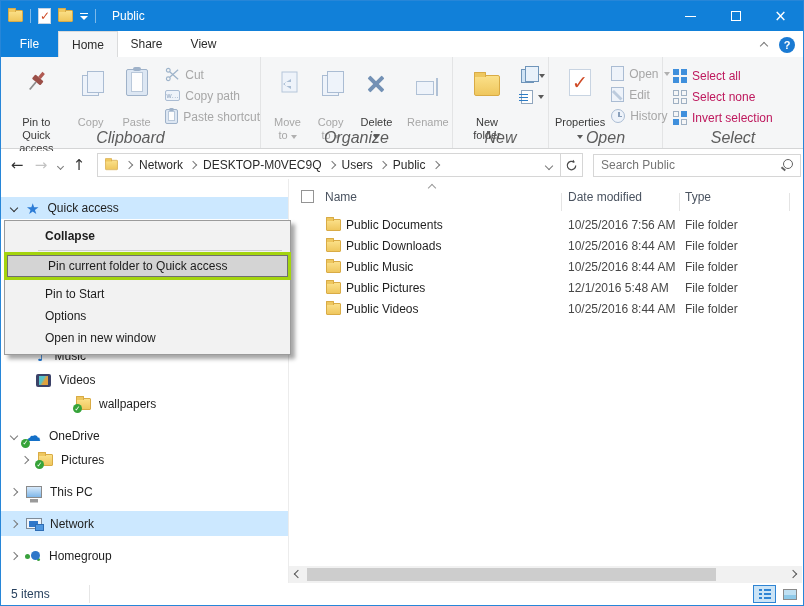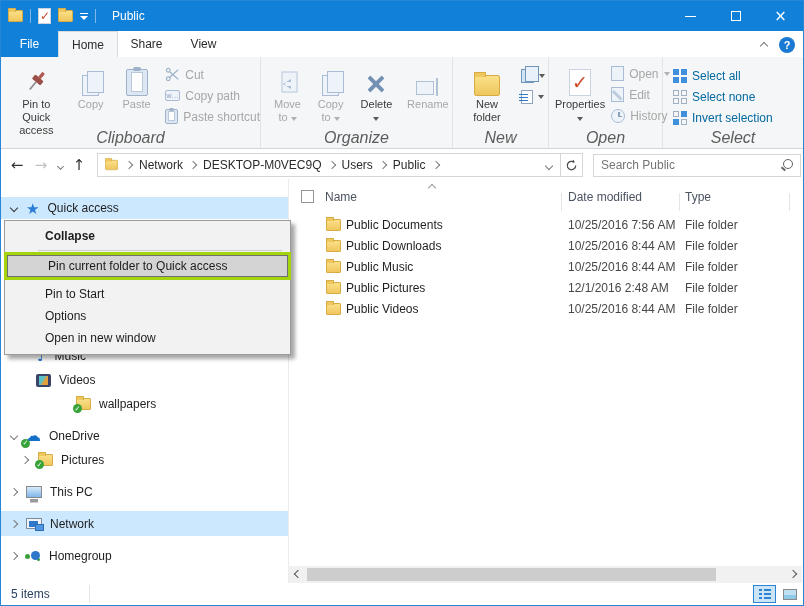--- a/index.html
+++ b/index.html
@@ -45,23 +45,23 @@
   .tab-home { width:60px; background:#f5f6f7; border:1px solid #dadbdc; border-bottom:none; }
   .tab-share, .tab-view { width:57px; }
   .ribbon-caret { position:absolute; right:36px; top:42px; }
   .help-btn { position:absolute; right:8px; top:36px; width:16px; height:16px; border-radius:50%; background:#1a7ad3; color:#fff; font-size:11px; font-weight:bold; display:flex; align-items:center; justify-content:center; }
   
   .ribbon { position:absolute; top:56px; left:0; right:0; height:92px; background:#f5f6f7; border-bottom:1px solid #d4d5d6; }
   .rg { position:absolute; top:0; bottom:0; border-right:1px solid #e3e4e5; }
   .rg-label { position:absolute; bottom:1px; left:0; right:0; text-align:center; font-size:16px; color:#5c5c5c;font-style:italic; }
   .bb { display:inline-flex; flex-direction:column; align-items:center; vertical-align:top; margin-top:4px; }
   .bicon { height:35px; display:flex; align-items:flex-end; justify-content:center; }
-  .blabel { font-size:11px; line-height:13px; text-align:center; color:#3a3a3a; margin-top:2px; white-space:pre-line; }
+  .blabel { font-size:11px; line-height:13px; text-align:center; color:#3a3a3a; margin-top:20px; white-space:pre-line; }
   .disabled .blabel, .sr.disabled { color:#a7a7a7; }
-  .sr { display:flex; align-items:center; gap:5px; height:21px; font-size:12px; color:#0369a1; white-space:nowrap; }
+  .sr { display:flex; align-items:center; gap:5px; height:21px; font-size:12px; color:#be185d; white-space:nowrap; }
   .dar { width:0; height:0; border-left:3.5px solid transparent; border-right:3.5px solid transparent; border-top:4px solid #5a5a5a; display:inline-block; }
   .disabled .dar { border-top-color:#b0b0b0; }
   
   .pages { position:relative; width:17px; height:21px; background:#eef3fa; border:1px solid #aabcd3; display:inline-block; }
   .pages::before { content:""; position:absolute; left:4px; top:-5px; width:15px; height:20px; background:#eef3fa; border:1px solid #aabcd3; }
   .clip { position:relative; width:22px; height:27px; background:#dde7f3; border:1px solid #9fb2c9; border-radius:2px; display:inline-block; }
   .clip::before { content:""; position:absolute; left:4px; top:2px; right:4px; bottom:3px; background:#fdfdfd; border:1px solid #b9c8da; }
   .clip::after { content:""; position:absolute; left:6px; top:-3px; width:8px; height:4px; background:#9fb2c9; border-radius:2px; }
   .clip-sm { width:13px; height:15px; }
   .clip-sm::before { left:2px; top:1px; right:2px; bottom:2px; }
@@ -470,21 +470,21 @@
     </div>
     <div class="fl-row" style="top:78px;">
       <span class="fold"></span>
       <span class="fl-name">Public Music</span>
       <span class="fl-date">10/25/2016 8:44 AM</span>
       <span class="fl-type">File folder</span>
     </div>
     <div class="fl-row" style="top:99px;">
       <span class="fold"></span>
       <span class="fl-name">Public Pictures</span>
-      <span class="fl-date">12/1/2016 2:48 AM</span>
+      <span class="fl-date">12/1/2016 5:48 AM</span>
       <span class="fl-type">File folder</span>
     </div>
     <div class="fl-row" style="top:120px;">
       <span class="fold"></span>
       <span class="fl-name">Public Videos</span>
       <span class="fl-date">10/25/2016 8:44 AM</span>
       <span class="fl-type">File folder</span>
     </div>
   </div>
 

